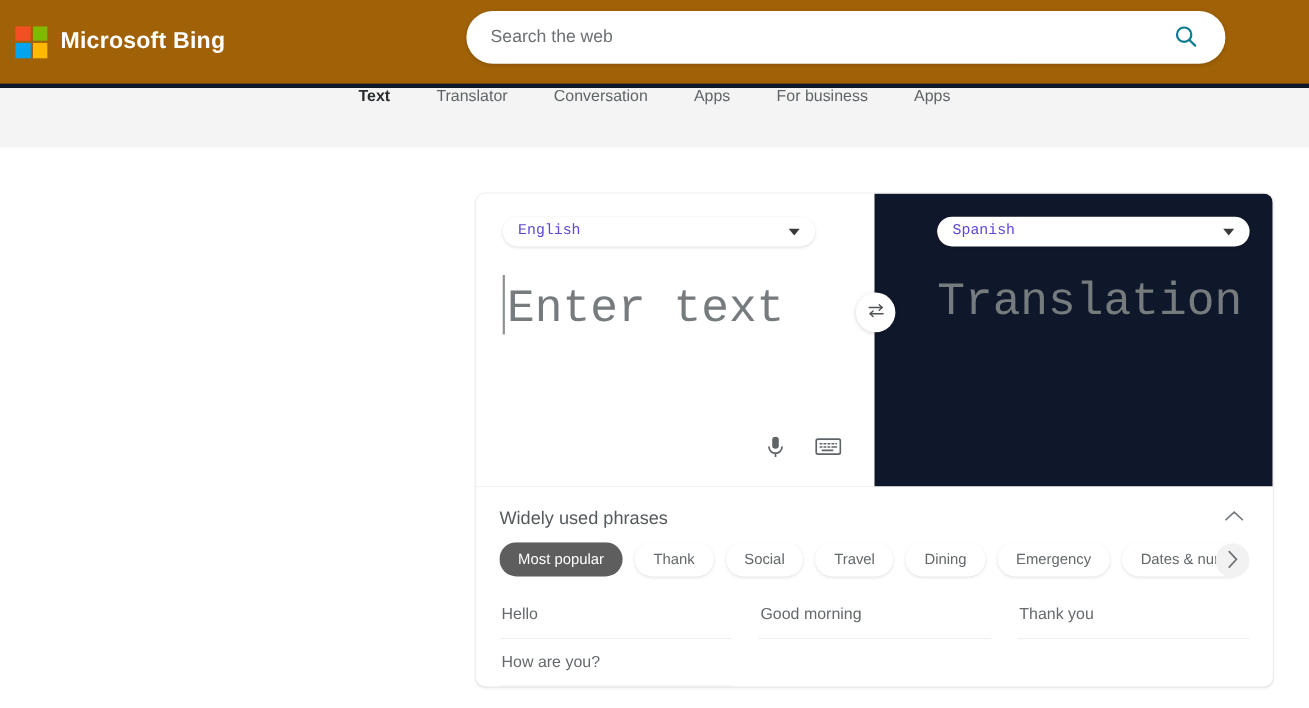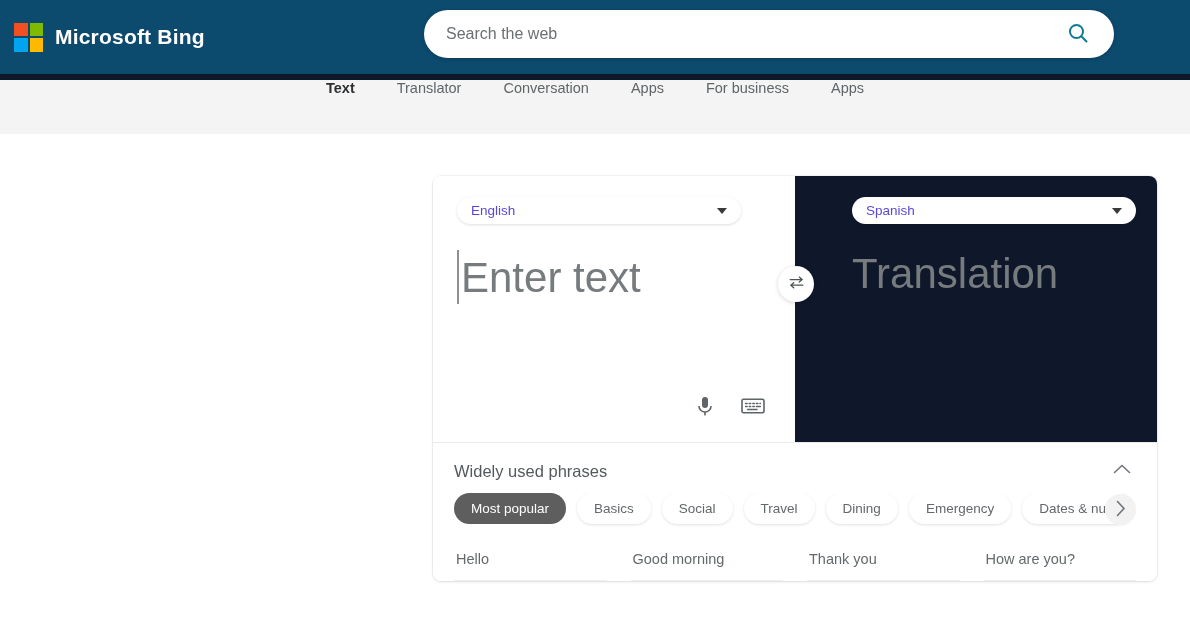--- a/index.html
+++ b/index.html
@@ -7,24 +7,24 @@
     width: 1190px; height: 644px;
     background: #ffffff;
     font-family: "Liberation Sans", sans-serif;
     overflow: hidden;
   }
 
   
   .header {
     position: relative;
     height: 80px;
-    background: #0c4a6e;
-    display: flex;
-    align-items: center;
-    border-bottom: 6px solid #0f172a;
+    background: #a16207;
+    display: flex;
+    align-items: center;
+    border-bottom: 4px solid #0f172a;
   }
   .brand {
     display: flex;
     align-items: center;
     gap: 12px;
     margin-left: 14px;
   }
   .ms-logo {
     width: 29px; height: 29px;
     display: grid;
@@ -90,21 +90,21 @@
   .card {
     position: absolute;
     left: 433px; top: 42px;
     width: 724px;
     background: #ffffff;
     border-radius: 8px;
     box-shadow: 0 1px 3px rgba(0,0,0,.10), 0 0 0 1px rgba(0,0,0,.045);
     overflow: hidden;
   }
 
-  .panes { display: flex; position: relative; height: 266px; }
+  .panes { display: flex; position: relative; height: 266px; font-family: Liberation Mono, monospace; }
   .pane { position: relative; }
   .pane-src { width: 362px; background: #ffffff; }
   .pane-tgt { width: 362px; background: #0f172a; }
 
   .lang-select {
     position: absolute;
     top: 21px;
     height: 27px;
     background: #ffffff;
     border-radius: 14px;
@@ -214,21 +214,21 @@
     border-radius: 50%;
     background: #f2f2f2;
     display: flex; align-items: center; justify-content: center;
     cursor: pointer;
     border: none;
     z-index: 4;
   }
 
   .phrase-grid {
     display: grid;
-    grid-template-columns: 1fr 1fr 1fr 1fr;
+    grid-template-columns: 1fr 1fr 1fr;
     column-gap: 24px;
   }
   .phrase-item {
     font-size: 14.5px;
     color: #64696c;
     padding: 13px 2px 13px 2px;
     border-bottom: 1px solid #efefef;
     cursor: pointer;
   }
 </style>
@@ -344,21 +344,21 @@
           <span>
             <svg width="20" height="13" viewBox="0 0 20 13" fill="none" stroke="#70757a" stroke-width="1.5" stroke-linecap="round">
               <polyline points="2.5,9.5 10,2.5 17.5,9.5"></polyline>
             </svg>
           </span>
         </button>
       </div>
 
       <div class="chips">
         <button class="chip active">Most popular</button>
-        <button class="chip">Basics</button>
+        <button class="chip">Thank</button>
         <button class="chip">Social</button>
         <button class="chip">Travel</button>
         <button class="chip">Dining</button>
         <button class="chip">Emergency</button>
         <button class="chip">Dates &amp; num</button>
         <button class="chips-next">
           <span>
             <svg width="13" height="19" viewBox="0 0 13 19" fill="none" stroke="#70757a" stroke-width="1.6" stroke-linecap="round">
               <polyline points="3.5,2.5 10,9.5 3.5,16.5"></polyline>
             </svg>

